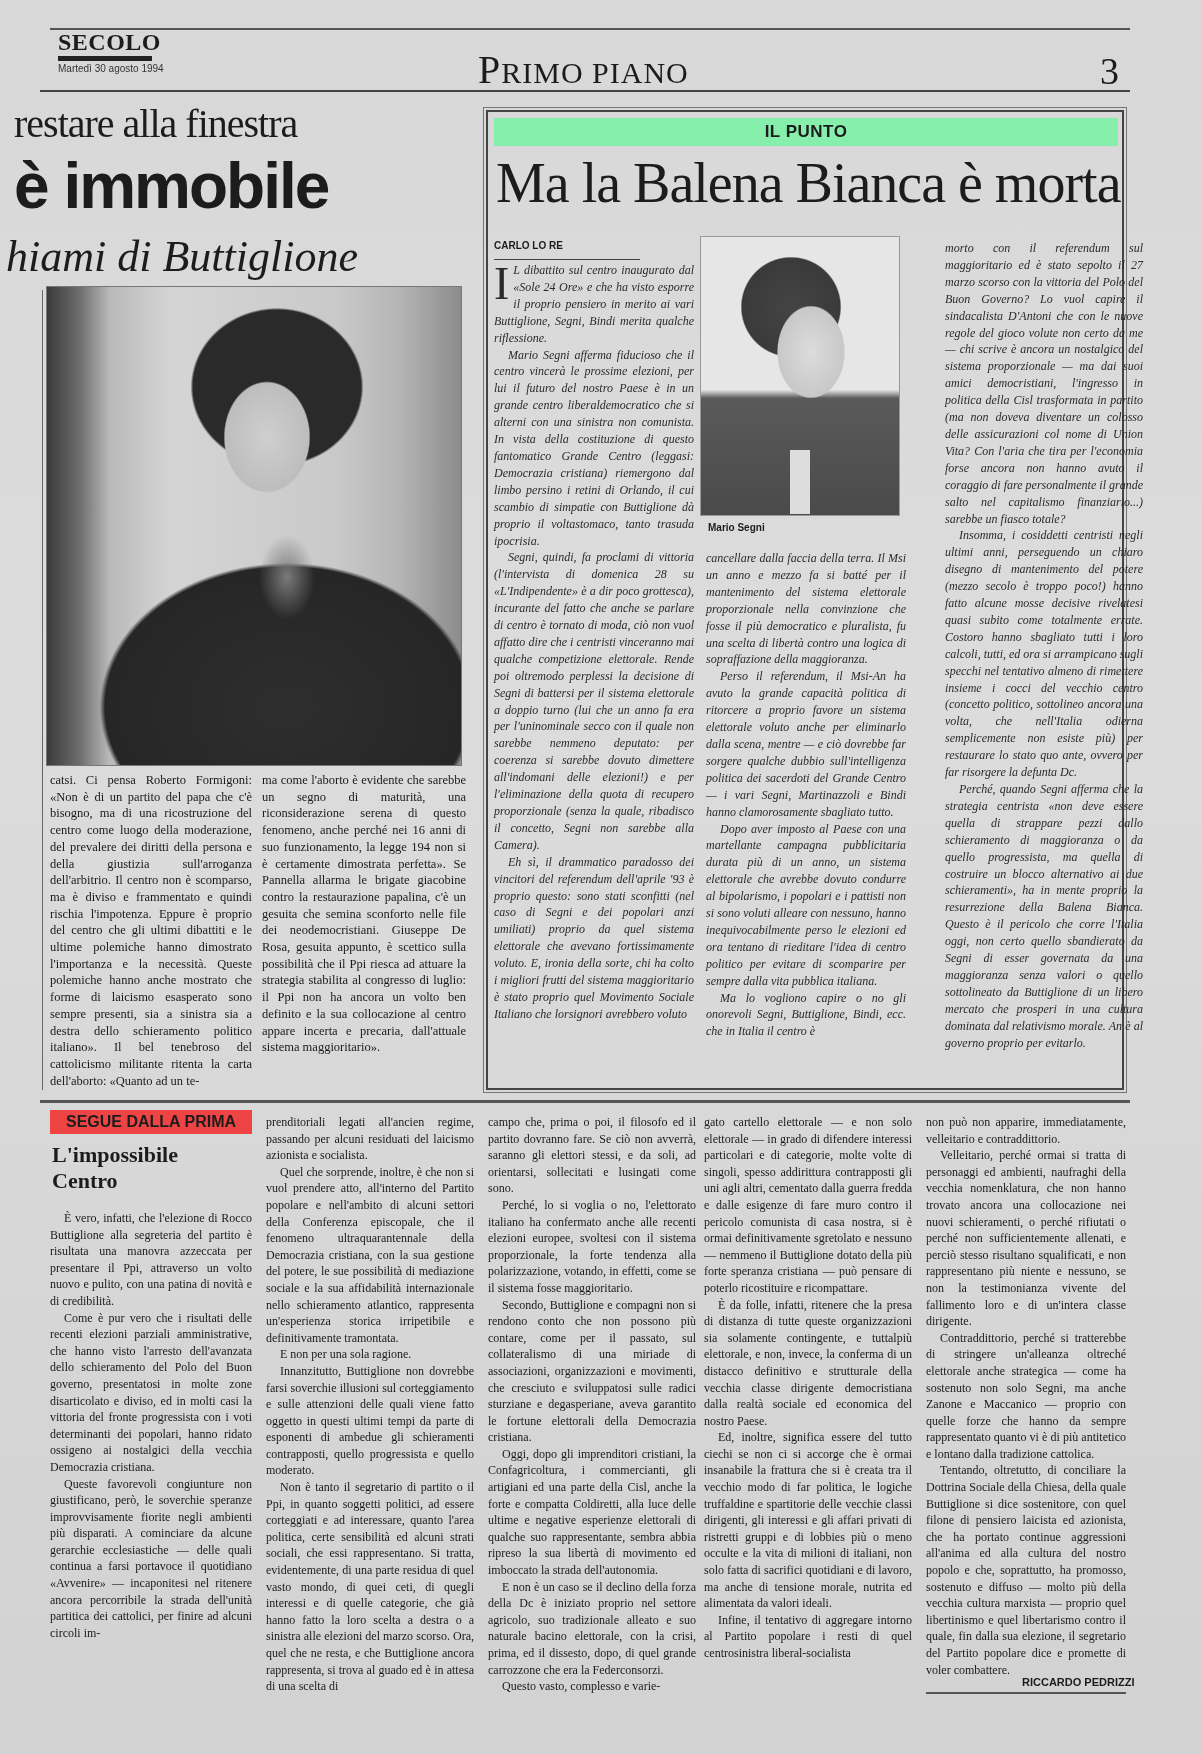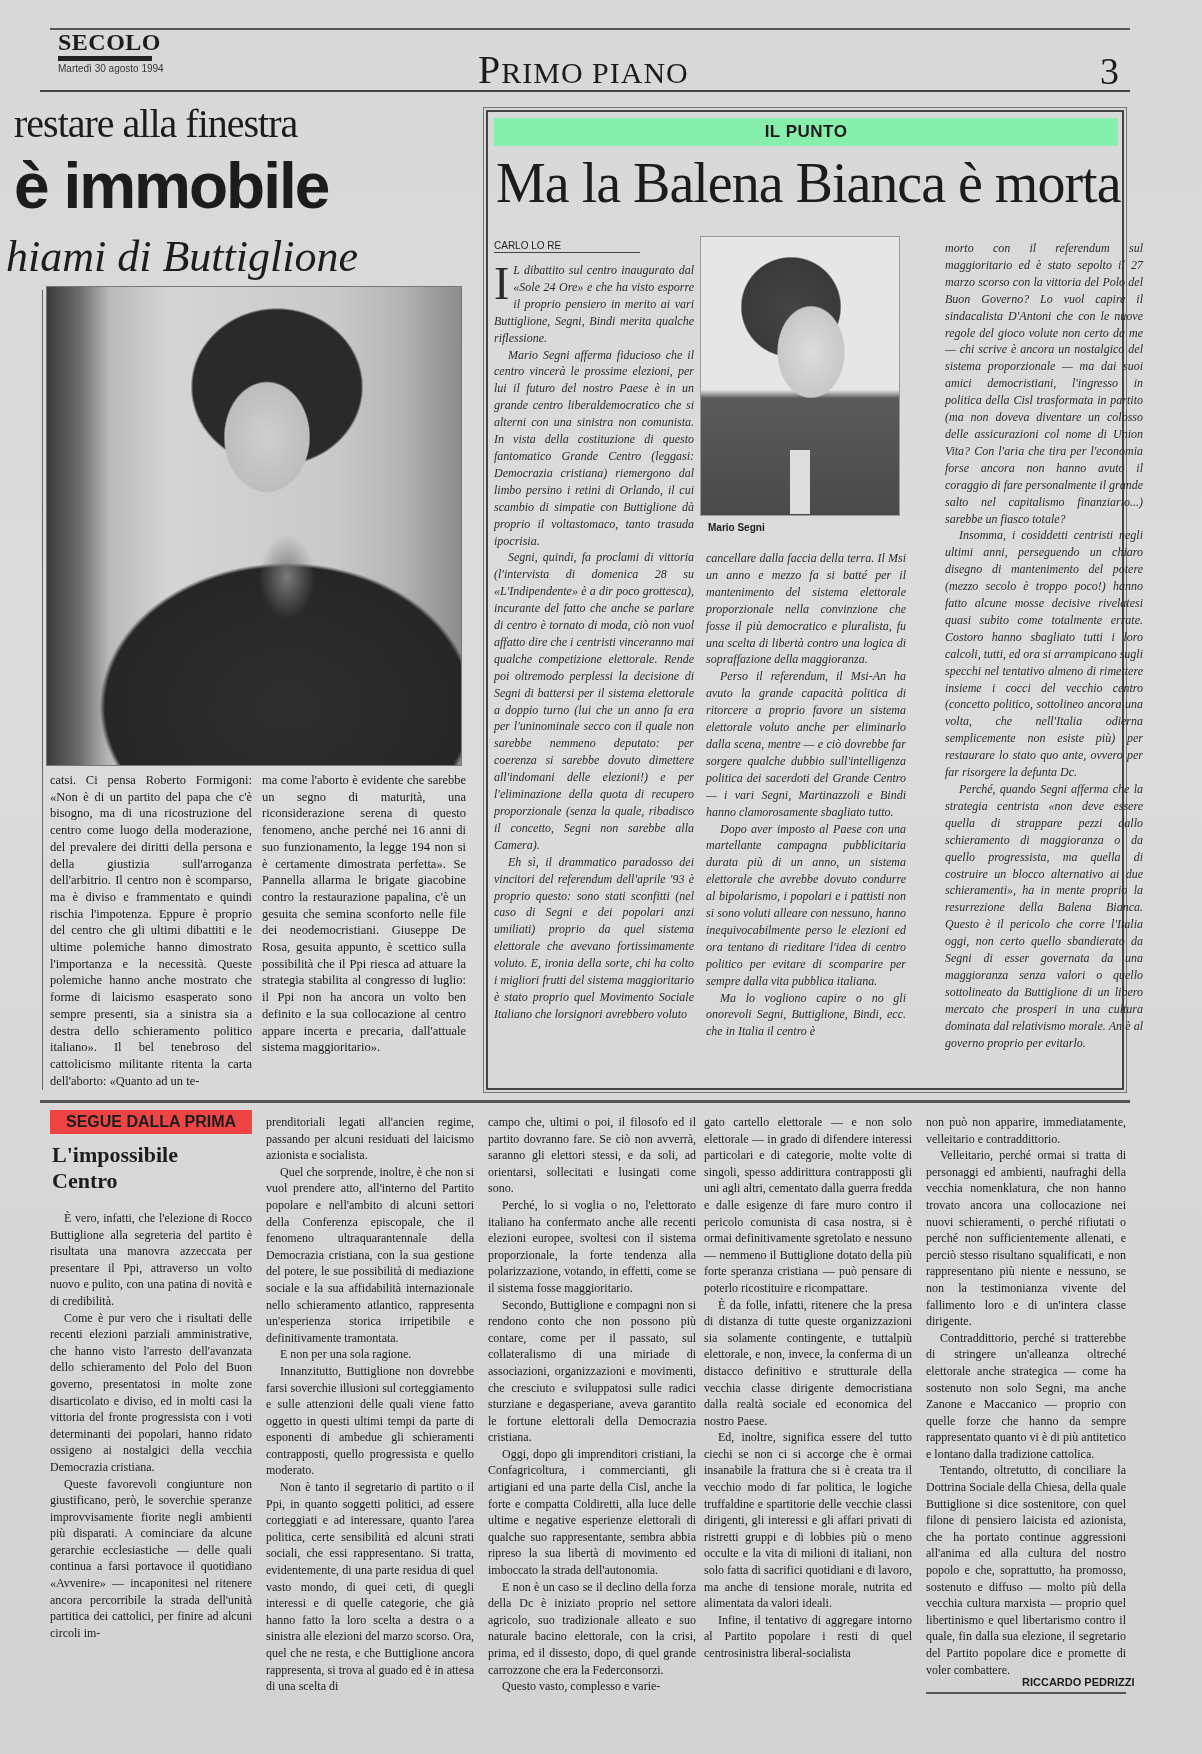--- a/index.html
+++ b/index.html
@@ -41,21 +41,21 @@
   
   .col { position: absolute; font-size: 12.5px; line-height: 16.7px; text-align: justify; hyphens: auto; color: #1a1a1a; }
   .col p { text-indent: 14px; }
   .col p.noindent { text-indent: 0; }
   .italic { font-style: italic; color: #2a2a2a; }
 
   
   #punto-box { left: 486px; top: 110px; width: 638px; height: 980px; border: 2px solid #444; outline: 1px solid #777; outline-offset: 2px; }
   #punto-tag { left: 494px; top: 118px; width: 624px; height: 28px; background: #86efac; text-align: center; font-family: "Liberation Sans", sans-serif; font-weight: bold; font-size: 17px; line-height: 28px; letter-spacing: 0.5px; }
   #punto-headline { left: 496px; top: 152px; font-size: 56px; line-height: 62px; letter-spacing: -1px; }
-  #punto-byline { left: 494px; top: 240px; width: 146px; font-family: "Liberation Sans", sans-serif; font-weight: normal; font-size: 10px; border-bottom: 1px solid #444; padding-bottom: 1px; }
+  #punto-byline { left: 494px; top: 240px; width: 146px; font-family: "Liberation Sans", sans-serif; font-weight: bold; font-size: 10px; border-bottom: 1px solid #444; padding-bottom: 8px; }
   #dropcap { float: left; font-size: 46px; line-height: 40px; margin: 2px 4px 0 0; font-style: normal; font-family: "Liberation Serif", serif; }
 
   #photo-segni { left: 700px; top: 236px; width: 200px; height: 280px; border: 1px solid #999;
     background:
       radial-gradient(ellipse 55px 75px at 110px 115px, #dcdcdc 0%, #c8c8c8 60%, transparent 62%),
       radial-gradient(ellipse 70px 70px at 90px 70px, #444 0%, #3a3a3a 70%, transparent 72%),
       linear-gradient(180deg, #e6e6e6 0%, #e6e6e6 55%, #5a5a5a 58%, #4a4a4a 100%);
   }
   #photo-segni-tie { left: 790px; top: 450px; width: 14px; height: 64px; background: #333; border-left: 10px solid #ddd; border-right: 10px solid #ddd; }
   #caption-segni { left: 708px; top: 522px; font-family: "Liberation Sans", sans-serif; font-weight: bold; font-size: 10px; }
@@ -137,21 +137,21 @@
   <p>Queste favorevoli congiunture non giustificano, però, le soverchie speranze improvvisamente fiorite negli ambienti più disparati. A cominciare da alcune gerarchie ecclesiastiche — delle quali continua a farsi portavoce il quotidiano «Avvenire» — incaponitesi nel ritenere ancora percorribile la strada dell'unità partitica dei cattolici, per finire ad alcuni circoli im-</p>
 </div>
 <div class="col" style="left:266px; top:1114px; width:208px; font-size:12px; line-height:16.6px;">
   <p class="noindent">prenditoriali legati all'ancien regime, passando per alcuni residuati del laicismo azionista e socialista.</p>
   <p>Quel che sorprende, inoltre, è che non si vuol prendere atto, all'interno del Partito popolare e nell'ambito di alcuni settori della Conferenza episcopale, che il fenomeno ultraquarantennale della Democrazia cristiana, con la sua gestione del potere, le sue possibilità di mediazione sociale e la sua affidabilità internazionale nello schieramento atlantico, rappresenta un'esperienza storica irripetibile e definitivamente tramontata.</p>
   <p>E non per una sola ragione.</p>
   <p>Innanzitutto, Buttiglione non dovrebbe farsi soverchie illusioni sul corteggiamento e sulle attenzioni delle quali viene fatto oggetto in questi ultimi tempi da parte di esponenti di ambedue gli schieramenti contrapposti, quello progressista e quello moderato.</p>
   <p>Non è tanto il segretario di partito o il Ppi, in quanto soggetti politici, ad essere corteggiati e ad interessare, quanto l'area politica, certe sensibilità ed alcuni strati sociali, che essi rappresentano. Si tratta, evidentemente, di una parte residua di quel vasto mondo, di quei ceti, di quegli interessi e di quelle categorie, che già hanno fatto la loro scelta a destra o a sinistra alle elezioni del marzo scorso. Ora, quel che ne resta, e che Buttiglione ancora rappresenta, si trova al guado ed è in attesa di una scelta di</p>
 </div>
 <div class="col" style="left:488px; top:1114px; width:208px; font-size:12px; line-height:16.6px;">
-  <p class="noindent">campo che, ultimi o poi, il filosofo ed il partito dovranno fare. Se ciò non avverrà, saranno gli elettori stessi, e da soli, ad orientarsi, sollecitati e lusingati come sono.</p>
+  <p class="noindent">campo che, prima o poi, il filosofo ed il partito dovranno fare. Se ciò non avverrà, saranno gli elettori stessi, e da soli, ad orientarsi, sollecitati e lusingati come sono.</p>
   <p>Perché, lo si voglia o no, l'elettorato italiano ha confermato anche alle recenti elezioni europee, svoltesi con il sistema proporzionale, la forte tendenza alla polarizzazione, votando, in effetti, come se il sistema fosse maggioritario.</p>
   <p>Secondo, Buttiglione e compagni non si rendono conto che non possono più contare, come per il passato, sul collateralismo di una miriade di associazioni, organizzazioni e movimenti, che cresciuto e sviluppatosi sulle radici sturziane e degasperiane, aveva garantito le fortune elettorali della Democrazia cristiana.</p>
   <p>Oggi, dopo gli imprenditori cristiani, la Confagricoltura, i commercianti, gli artigiani ed una parte della Cisl, anche la forte e compatta Coldiretti, alla luce delle ultime e negative esperienze elettorali di qualche suo rappresentante, sembra abbia ripreso la sua libertà di movimento ed imboccato la strada dell'autonomia.</p>
   <p>E non è un caso se il declino della forza della Dc è iniziato proprio nel settore agricolo, suo tradizionale alleato e suo naturale bacino elettorale, con la crisi, prima, ed il dissesto, dopo, di quel grande carrozzone che era la Federconsorzi.</p>
   <p>Questo vasto, complesso e varie-</p>
 </div>
 <div class="col" style="left:704px; top:1114px; width:208px; font-size:12px; line-height:16.6px;">
   <p class="noindent">gato cartello elettorale — e non solo elettorale — in grado di difendere interessi particolari e di categorie, molte volte di singoli, spesso addirittura contrapposti gli uni agli altri, cementato dalla guerra fredda e dalle esigenze di fare muro contro il pericolo comunista di casa nostra, si è ormai definitivamente sgretolato e nessuno — nemmeno il Buttiglione dotato della più forte speranza cristiana — può pensare di poterlo ricostituire e ricompattare.</p>
   <p>È da folle, infatti, ritenere che la presa di distanza di tutte queste organizzazioni sia solamente contingente, e tuttalpiù elettorale, e non, invece, la conferma di un distacco definitivo e strutturale della vecchia classe dirigente democristiana dalla realtà sociale ed economica del nostro Paese.</p>
   <p>Ed, inoltre, significa essere del tutto ciechi se non ci si accorge che è ormai insanabile la frattura che si è creata tra il vecchio modo di far politica, le logiche truffaldine e spartitorie delle vecchie classi dirigenti, gli interessi e gli affari privati di ristretti gruppi e di lobbies più o meno occulte e la vita di milioni di italiani, non solo fatta di sacrifici quotidiani e di lavoro, ma anche di tensione morale, nutrita ed alimentata da valori ideali.</p>

